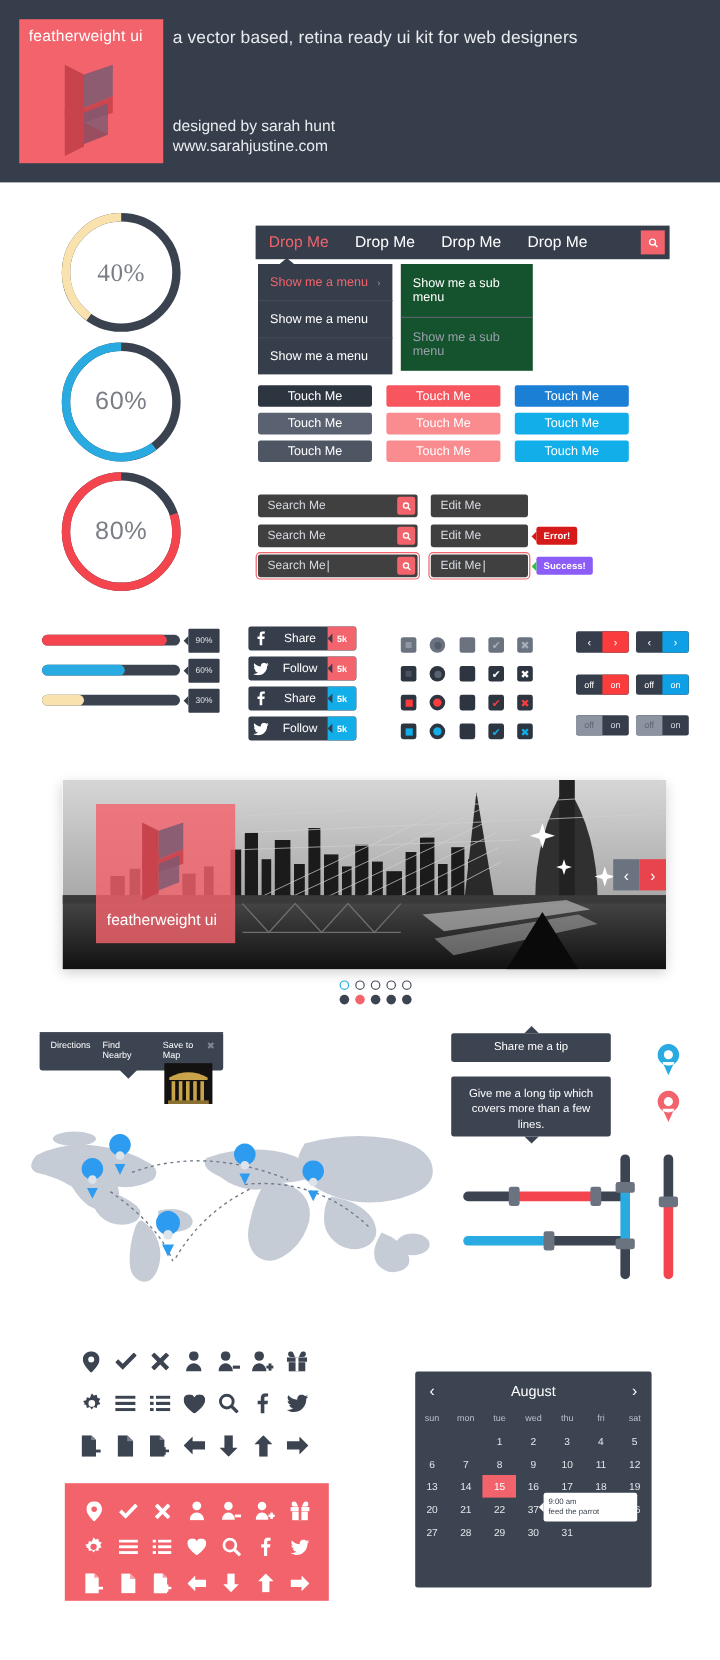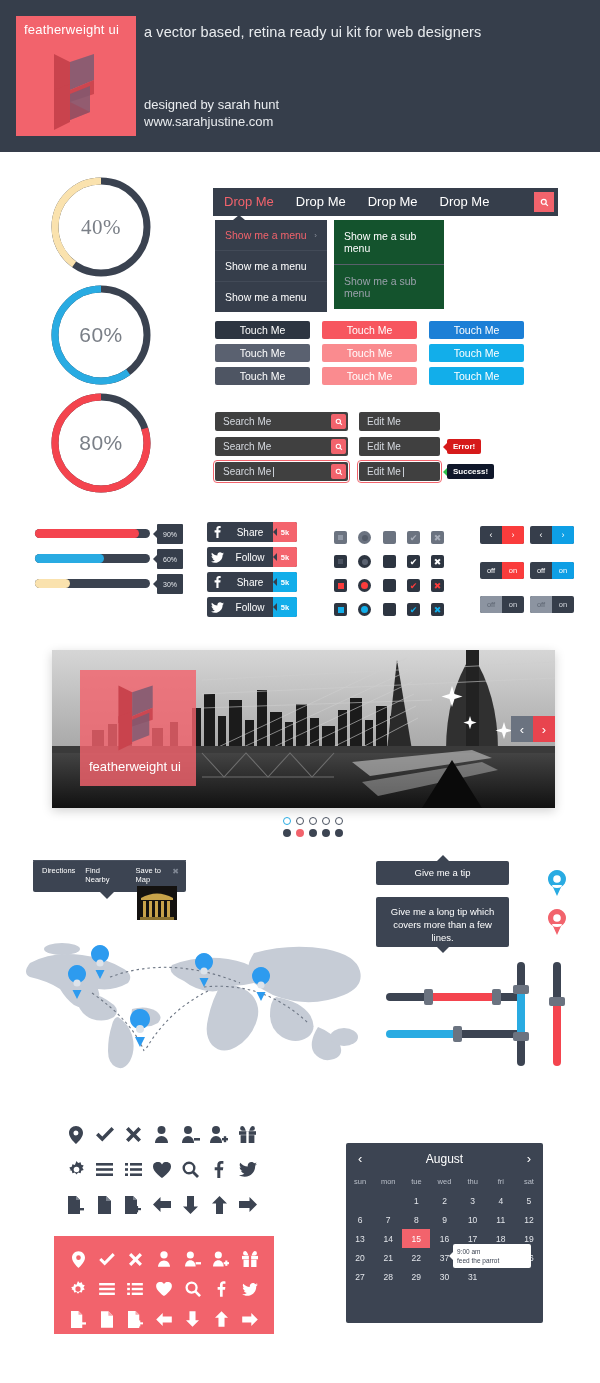--- a/index.html
+++ b/index.html
@@ -393,21 +393,21 @@
   <span class="txt">Edit Me</span>
 </div>
 <div class="field focus" style="left:359px; top:462px; width:81px;">
   <span class="txt">Edit Me</span>
   <span class="caret"></span>
 </div>
 
 <div class="tagmsg" style="left:447px; top:439px; background:#D61A1A; color:#D61A1A;">
   <span style="color:#fff;">Error!</span>
 </div>
-<div class="tagmsg" style="left:447px; top:464px; background:#0f172a; color:#2FC14A;">
+<div class="tagmsg" style="left:447px; top:464px; background:#8b5cf6; color:#2FC14A;">
   <span style="color:#fff;">Success!</span>
 </div>
 
 <div class="pslider" style="left:35px; top:529px; width:115px;">
   <div class="fill" style="width:90%; background:#F4444E;"></div>
 </div>
 <div class="pbadge" style="left:157px; top:524px;">90%</div>
 
 <div class="pslider" style="left:35px; top:554px; width:115px;">
   <div class="fill" style="width:60%; background:#29ABE2;"></div>
@@ -689,21 +689,21 @@
   </div>
   <div class="acts">
     <span>Directions</span>
     <span>Find Nearby</span>
     <span>Save to Map</span>
   </div>
 </div>
 
 <div class="tooltip" style="left:376px; top:861px; width:133px; height:24px; line-height:24px;">
   <div class="up"></div>
-  <span>Give me a tip</span>
+  <span>Share me a tip</span>
 </div>
 
 <div class="tooltip" style="left:376px; top:897px; width:133px; height:50px; padding:8px 10px; line-height:13px;">
   <span>Give me a long tip which covers more than a few lines.</span>
   <div class="down"></div>
 </div>
 
 <svg style="position:absolute; left:546px; top:869px;" width="22" height="28" viewBox="0 0 22 28">
   <path d="M11 1 a9 9 0 1 1 -0.01 0 z M6 16 L11 27 L16 16 z" fill="#29ABE2"></path>
   <circle cx="11" cy="10" r="3.8" fill="#fff"></circle>

